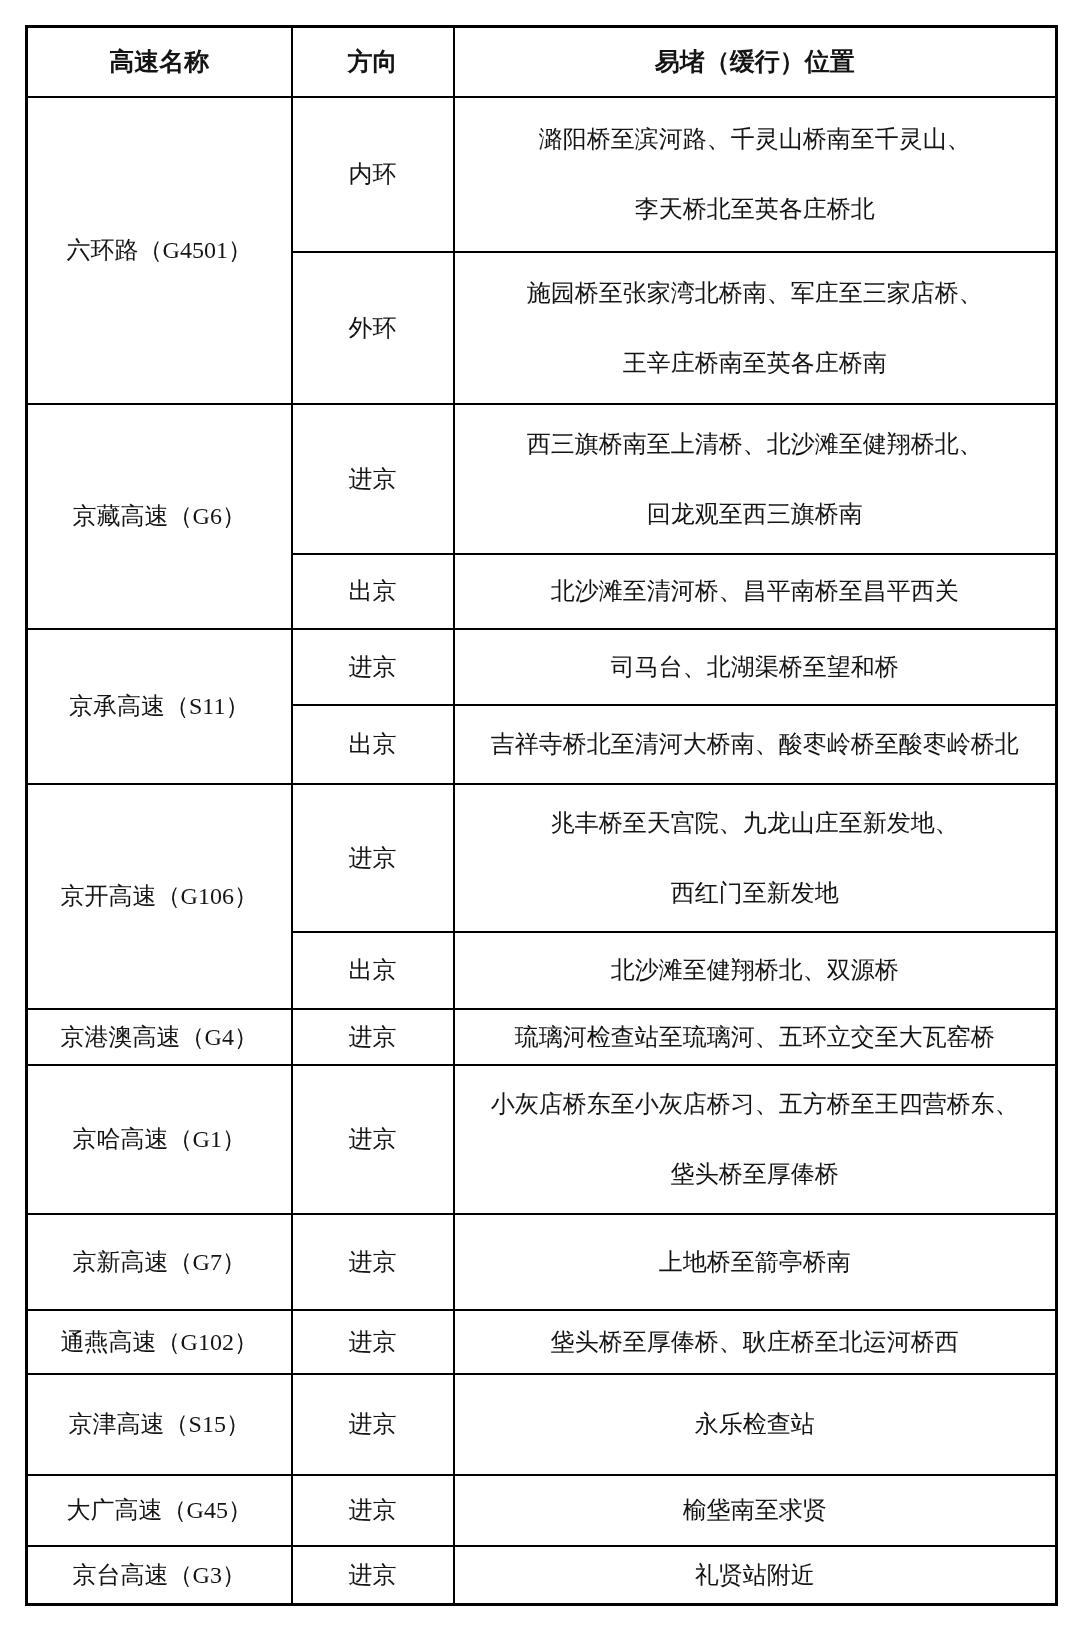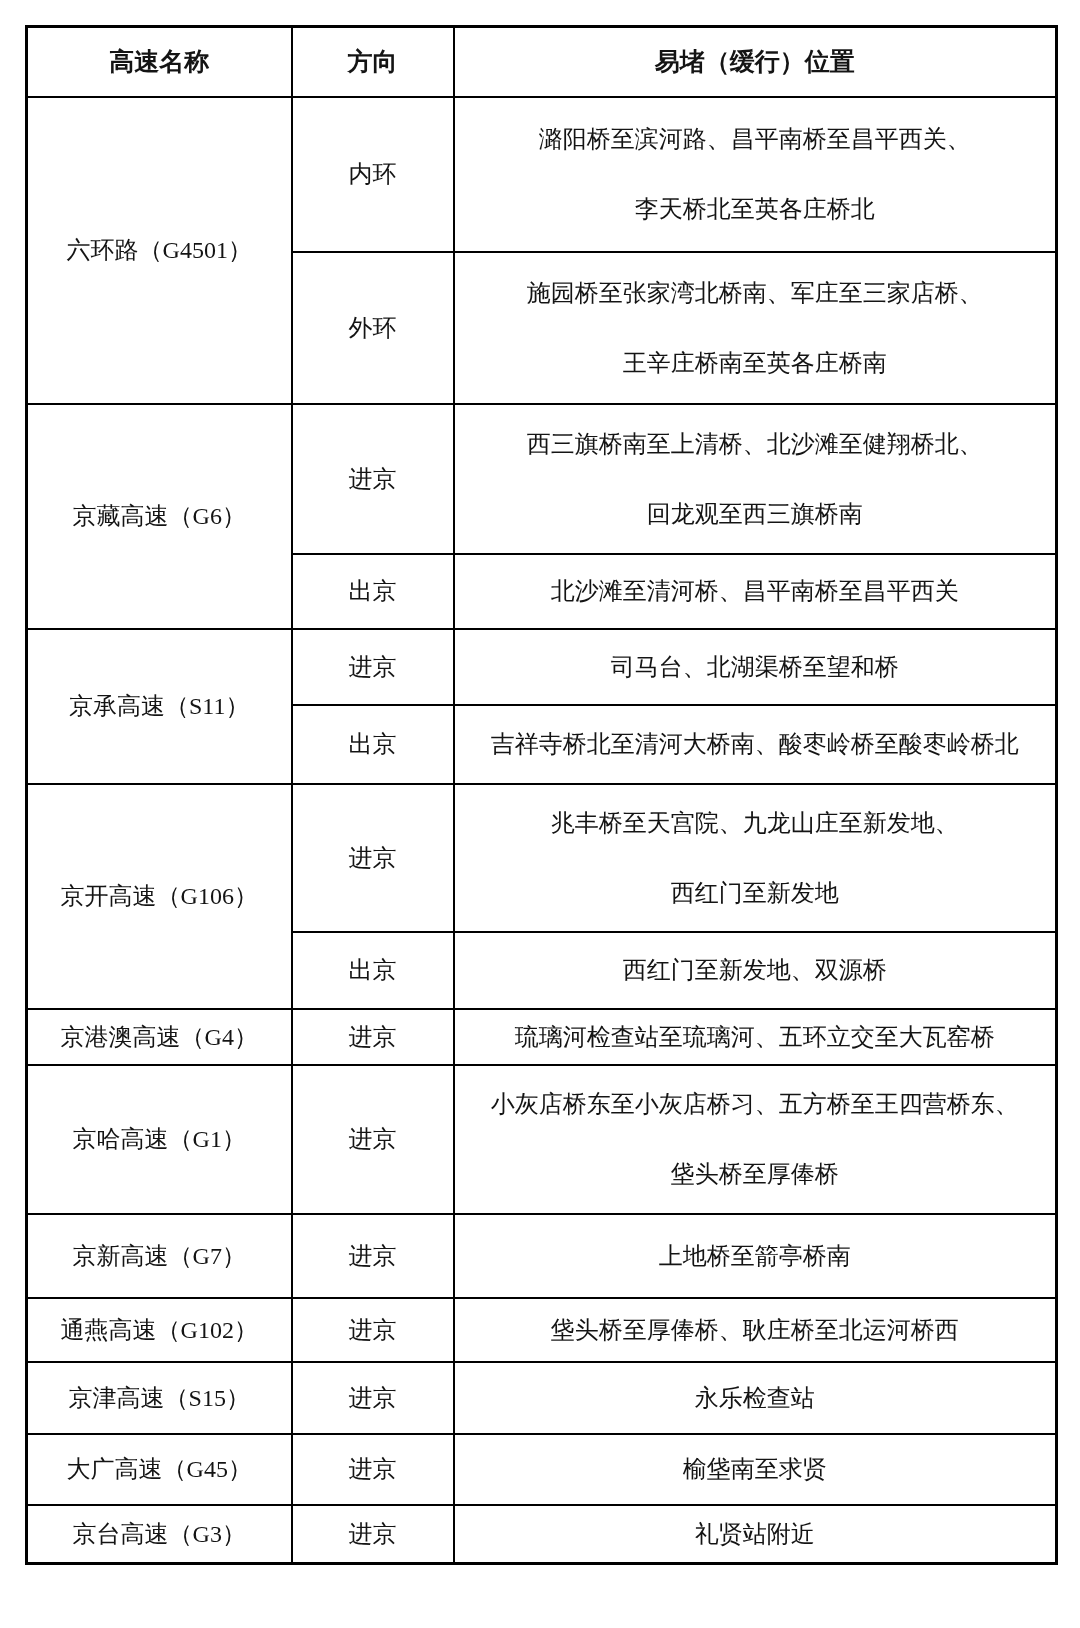--- a/index.html
+++ b/index.html
@@ -67,21 +67,21 @@
         <tr style="height:70px">
       <th>高速名称</th>
       <th>方向</th>
       <th>易堵（缓行）位置</th>
     </tr>
 
     <tr style="height:155px">
       <td rowspan="2" class="name-cell">六环路（G4501）</td>
       <td class="dir-cell">内环</td>
       <td>
-        <div class="loc-line">潞阳桥至滨河路、昌平南桥至昌平西关、</div>
+        <div class="loc-line">潞阳桥至滨河路、千灵山桥南至千灵山、</div>
         <div class="loc-line">李天桥北至英各庄桥北</div>
       </td>
     </tr>
     <tr style="height:152px">
       <td class="dir-cell">外环</td>
       <td>
         <div class="loc-line">施园桥至张家湾北桥南、军庄至三家店桥、</div>
         <div class="loc-line">王辛庄桥南至英各庄桥南</div>
       </td>
     </tr>
@@ -119,58 +119,58 @@
       <td rowspan="2" class="name-cell">京开高速（G106）</td>
       <td class="dir-cell">进京</td>
       <td>
         <div class="loc-line">兆丰桥至天宫院、九龙山庄至新发地、</div>
         <div class="loc-line">西红门至新发地</div>
       </td>
     </tr>
     <tr style="height:77px">
       <td class="dir-cell">出京</td>
       <td>
-        <div class="loc-single">西红门至新发地、双源桥</div>
+        <div class="loc-single">北沙滩至健翔桥北、双源桥</div>
       </td>
     </tr>
 
     <tr style="height:56px">
       <td class="name-cell">京港澳高速（G4）</td>
       <td class="dir-cell">进京</td>
       <td>
         <div class="loc-single">琉璃河检查站至琉璃河、五环立交至大瓦窑桥</div>
       </td>
     </tr>
 
     <tr style="height:149px">
       <td class="name-cell">京哈高速（G1）</td>
       <td class="dir-cell">进京</td>
       <td>
         <div class="loc-line">小灰店桥东至小灰店桥习、五方桥至王四营桥东、</div>
         <div class="loc-line">垡头桥至厚俸桥</div>
       </td>
     </tr>
 
-    <tr style="height:84px">
+    <tr style="height:96px">
       <td class="name-cell">京新高速（G7）</td>
       <td class="dir-cell">进京</td>
       <td>
         <div class="loc-single">上地桥至箭亭桥南</div>
       </td>
     </tr>
 
     <tr style="height:64px">
       <td class="name-cell">通燕高速（G102）</td>
       <td class="dir-cell">进京</td>
       <td>
         <div class="loc-single">垡头桥至厚俸桥、耿庄桥至北运河桥西</div>
       </td>
     </tr>
 
-    <tr style="height:72px">
+    <tr style="height:101px">
       <td class="name-cell">京津高速（S15）</td>
       <td class="dir-cell">进京</td>
       <td>
         <div class="loc-single">永乐检查站</div>
       </td>
     </tr>
 
     <tr style="height:71px">
       <td class="name-cell">大广高速（G45）</td>
       <td class="dir-cell">进京</td>

